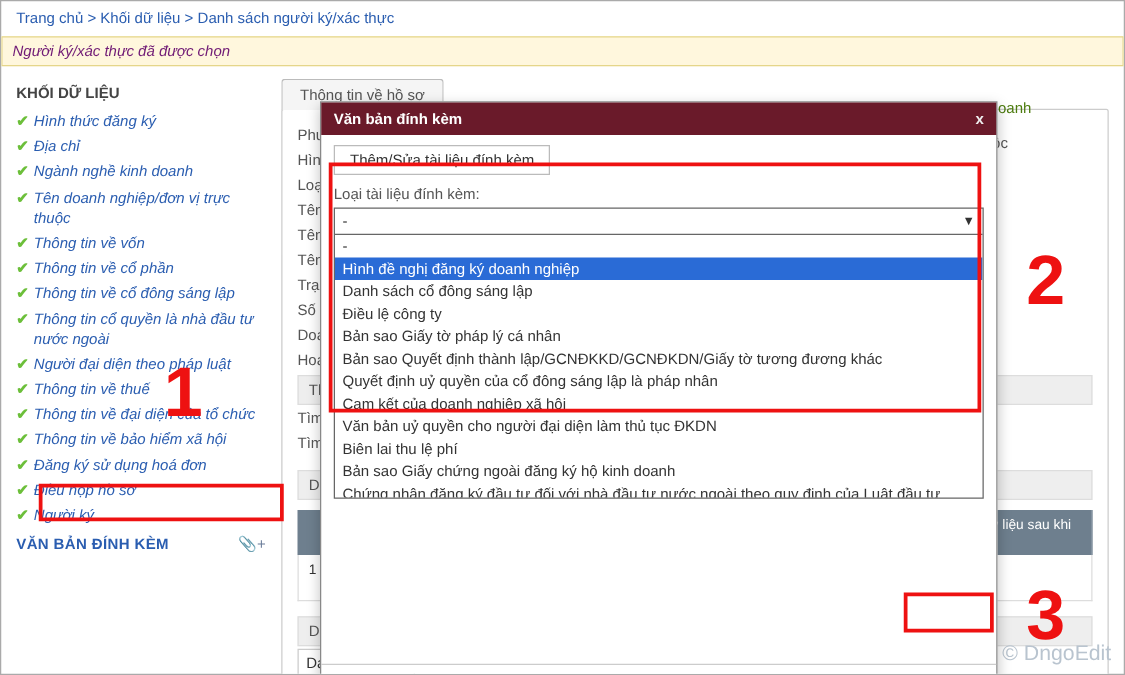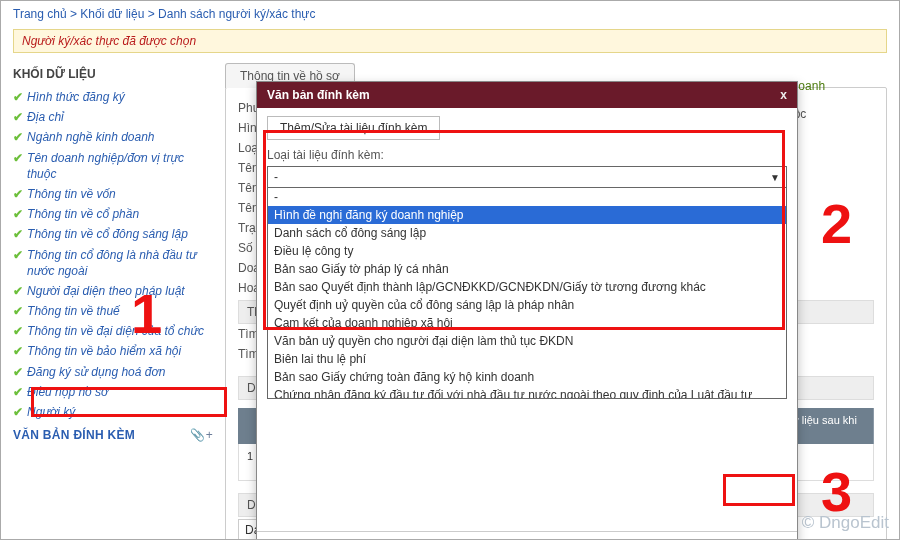--- a/index.html
+++ b/index.html
@@ -1,20 +1,20 @@
 <!DOCTYPE html>
 <html><head>
 <meta charset="utf-8">
 <style>
   html,body{margin:0;padding:0;font-family:Arial,Helvetica,sans-serif;font-size:12px;color:#333;background:#fff}
   body{width:900px;height:540px;overflow:hidden;position:relative;box-sizing:border-box;border:1px solid #aaa}
   a{color:#2a5db0;text-decoration:none}
   .breadcrumb{padding:6px 12px;color:#2a5db0}
   .breadcrumb span{color:#2a5db0}
-  .notice{margin:2px 12px 10px;padding:4px 8px;background:#fff7dd;border:1px solid #e5d68a;color:#b91c1c;font-style:italic}
+  .notice{margin:2px 0 10px;padding:4px 8px;background:#fff7dd;border:1px solid #e5d68a;color:#701a75;font-style:italic}
   .main{display:flex;gap:12px;padding:0 12px}
   .sidebar{width:200px;flex:none}
   .sb-title{font-weight:bold;color:#444;margin:4px 0 6px}
   .sb-list{list-style:none;margin:0;padding:0}
   .sb-list li{display:flex;align-items:flex-start;gap:4px;padding:2px 0;color:#2a5db0;font-style:italic;line-height:1.35}
   .sb-list li .tick{color:#6cbf3a;font-style:normal;font-weight:bold}
   .sb-attach{margin-top:6px;display:flex;align-items:center;justify-content:space-between;color:#2a5db0;font-weight:bold;letter-spacing:.3px}
   .sb-attach .ico{color:#6b7d9a;font-weight:normal}
   .content{flex:1;position:relative}
   .tab{display:inline-block;border:1px solid #bbb;border-bottom:none;padding:5px 14px;background:#f5f5f5;color:#555;border-radius:3px 3px 0 0;margin-bottom:-1px}
@@ -92,21 +92,21 @@
         <li>
           <span class="tick">✔</span>
           <span>Thông tin về cổ phần</span>
         </li>
         <li>
           <span class="tick">✔</span>
           <span>Thông tin về cổ đông sáng lập</span>
         </li>
         <li>
           <span class="tick">✔</span>
-          <span>Thông tin cổ đông là nhà đầu tư nước ngoài</span>
+          <span>Thông tin cổ quyền là nhà đầu tư nước ngoài</span>
         </li>
         <li>
           <span class="tick">✔</span>
           <span>Người đại diện theo pháp luật</span>
         </li>
         <li>
           <span class="tick">✔</span>
           <span>Thông tin về thuế</span>
         </li>
         <li>
@@ -228,21 +228,21 @@
           <div class="dd-item">-</div>
           <div class="dd-item hl">Hình đề nghị đăng ký doanh nghiệp</div>
           <div class="dd-item">Danh sách cổ đông sáng lập</div>
           <div class="dd-item">Điều lệ công ty</div>
           <div class="dd-item">Bản sao Giấy tờ pháp lý cá nhân</div>
           <div class="dd-item">Bản sao Quyết định thành lập/GCNĐKKD/GCNĐKDN/Giấy tờ tương đương khác</div>
           <div class="dd-item">Quyết định uỷ quyền của cổ đông sáng lập là pháp nhân</div>
           <div class="dd-item">Cam kết của doanh nghiệp xã hội</div>
           <div class="dd-item">Văn bản uỷ quyền cho người đại diện làm thủ tục ĐKDN</div>
           <div class="dd-item">Biên lai thu lệ phí</div>
-          <div class="dd-item">Bản sao Giấy chứng toàn đăng ký hộ kinh doanh</div>
+          <div class="dd-item">Bản sao Giấy chứng ngoài đăng ký hộ kinh doanh</div>
           <div class="dd-item">Chứng nhận đăng ký đầu tư đối với nhà đầu tư nước ngoài theo quy định của Luật đầu tư</div>
         </div>
     </div>
   </div>
   <div style="height:120px"></div>
   <div class="modal-ftr">
     
   </div>
 </div>
 

